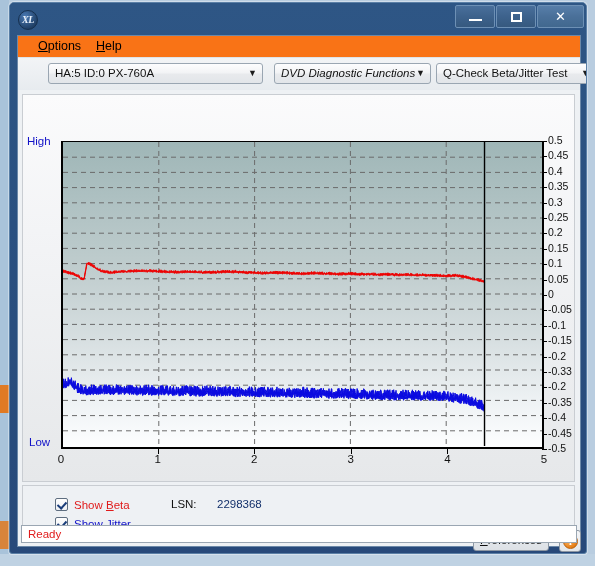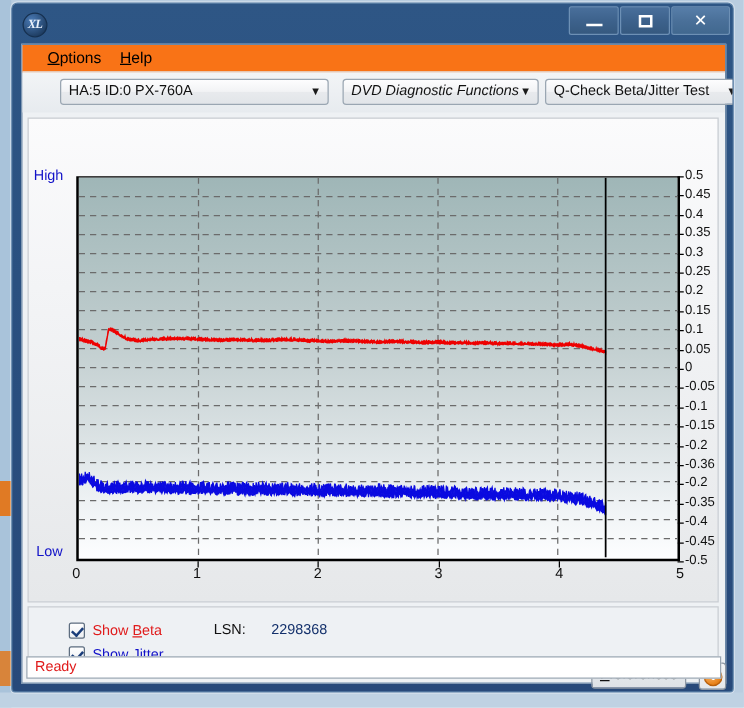--- a/index.html
+++ b/index.html
@@ -377,21 +377,21 @@
           <div class="ytick-label" style="top: 193px;">0</div>
           <div class="ytick-mark" style="top: 200px;"></div>
           <div class="ytick-label" style="top: 208.4px;">-0.05</div>
           <div class="ytick-mark" style="top: 215.4px;"></div>
           <div class="ytick-label" style="top: 223.8px;">-0.1</div>
           <div class="ytick-mark" style="top: 230.8px;"></div>
           <div class="ytick-label" style="top: 239.2px;">-0.15</div>
           <div class="ytick-mark" style="top: 246.2px;"></div>
           <div class="ytick-label" style="top: 254.6px;">-0.2</div>
           <div class="ytick-mark" style="top: 261.6px;"></div>
-          <div class="ytick-label" style="top: 270px;">-0.36</div>
+          <div class="ytick-label" style="top: 270px;">-0.33</div>
           <div class="ytick-mark" style="top: 277px;"></div>
           <div class="ytick-label" style="top: 285.4px;">-0.2</div>
           <div class="ytick-mark" style="top: 292.4px;"></div>
           <div class="ytick-label" style="top: 300.8px;">-0.35</div>
           <div class="ytick-mark" style="top: 307.8px;"></div>
           <div class="ytick-label" style="top: 316.2px;">-0.4</div>
           <div class="ytick-mark" style="top: 323.2px;"></div>
           <div class="ytick-label" style="top: 331.6px;">-0.45</div>
           <div class="ytick-mark" style="top: 338.6px;"></div>
           <div class="ytick-label" style="top: 347px;">-0.5</div>

